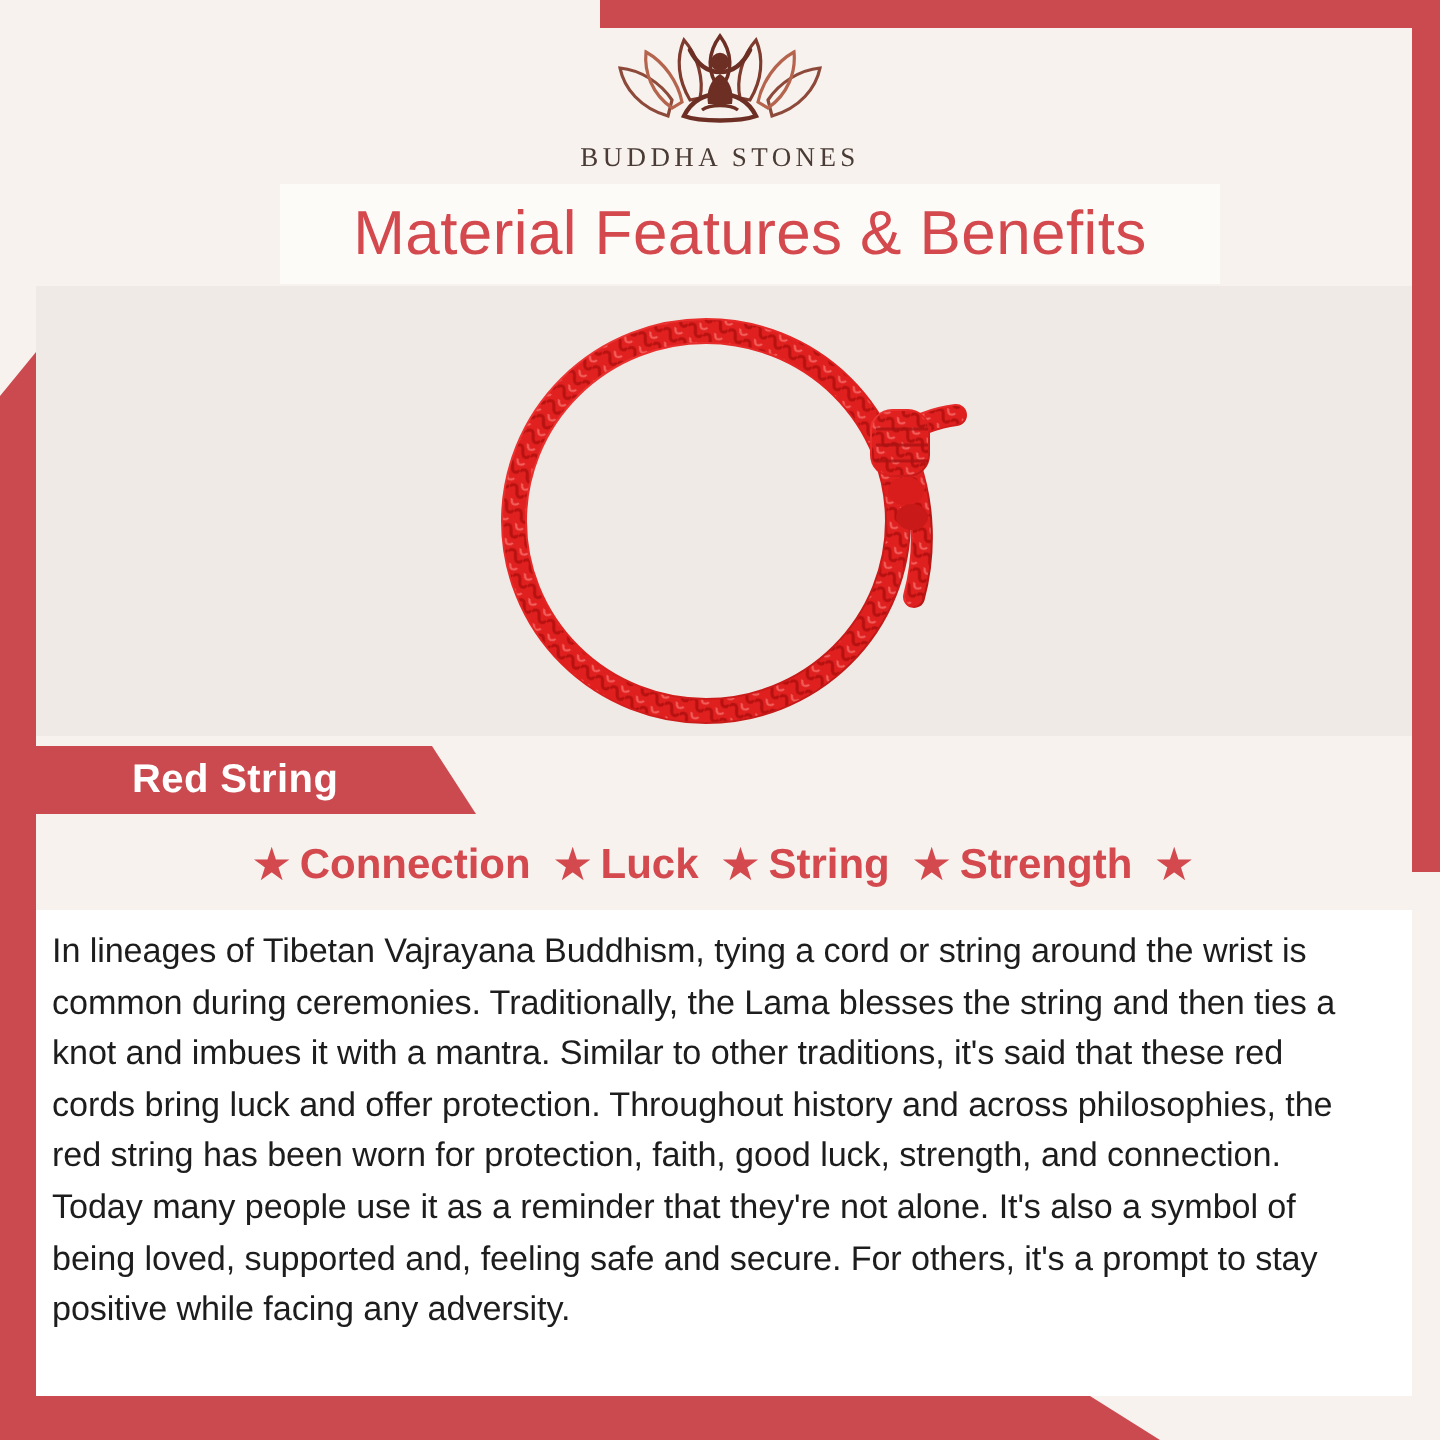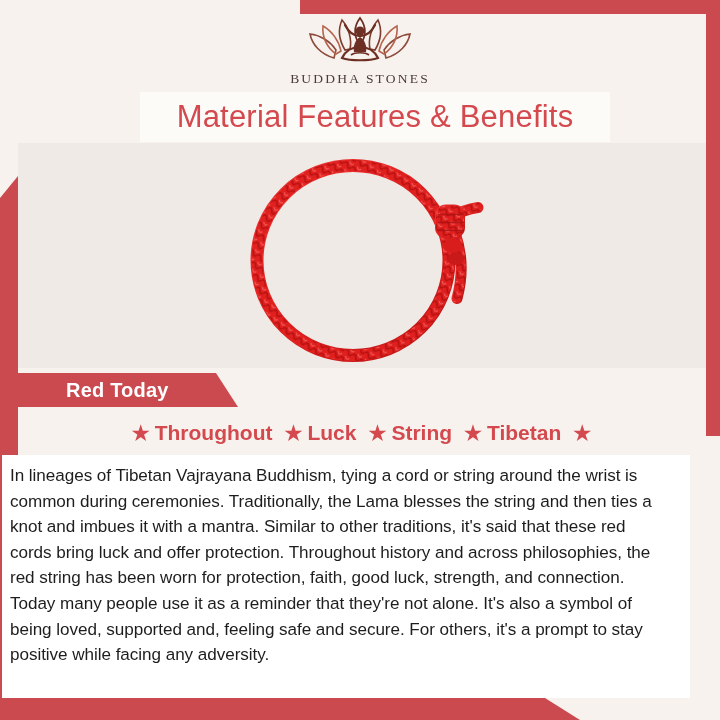--- a/index.html
+++ b/index.html
@@ -166,21 +166,21 @@
     font-size: 20px;
     line-height: 1;
     margin-right: 5px;
     color: #d3494e;
   }
   .benefit.tight .star { margin-right: 1px; }
 
   
   .body-panel {
     position: absolute;
-    left: 2px;
+    left: 18px;
     top: 455px;
     width: 688px;
     height: 243px;
     background: #ffffff;
     box-sizing: border-box;
     padding: 8px 22px 6px 8px;
   }
   .body-text {
     margin: 0;
     font-size: 17.1px;
@@ -257,39 +257,39 @@
       <rect x="213" y="56" width="30" height="34" rx="11" fill="url(#cordGrad)"></rect>
       <rect x="214" y="57" width="28" height="32" rx="10" fill="url(#braid)" opacity="0.95"></rect>
       <path d="M216 66 h26 M216 74 h26 M216 82 h26" stroke="#a81312" stroke-width="1.6" opacity="0.75"></path>
 
       <ellipse cx="231" cy="97" rx="9" ry="7" fill="#d81d1c"></ellipse>
       <ellipse cx="234" cy="110" rx="8" ry="6.5" fill="#c91a19"></ellipse>
     </svg>
   </div>
 
   <div class="name-banner">
-    <span class="name-text">Red Today</span>
+    <span class="name-text">Red String</span>
   </div>
 
   <div class="benefits">
     <span class="benefit">
       <span class="star">★</span>
-      <span>Throughout</span>
+      <span>Connection</span>
     </span>
     <span class="benefit">
       <span class="star">★</span>
       <span>Luck</span>
     </span>
     <span class="benefit">
       <span class="star">★</span>
       <span>String</span>
     </span>
     <span class="benefit">
       <span class="star">★</span>
-      <span>Tibetan</span>
+      <span>Strength</span>
     </span>
     <span class="benefit tight">
       <span class="star">★</span>
     </span>
   </div>
 
   <div class="body-panel">
     <p class="body-text">In lineages of Tibetan Vajrayana Buddhism, tying a cord or string around the wrist is common during ceremonies. Traditionally, the Lama blesses the string and then ties a knot and imbues it with a mantra. Similar to other traditions, it's said that these red cords bring luck and offer protection. Throughout history and across philosophies, the red string has been worn for protection, faith, good luck, strength, and connection. Today many people use it as a reminder that they're not alone. It's also a symbol of being loved, supported and, feeling safe and secure. For others, it's a prompt to stay positive while facing any adversity.</p>
   </div>
 

